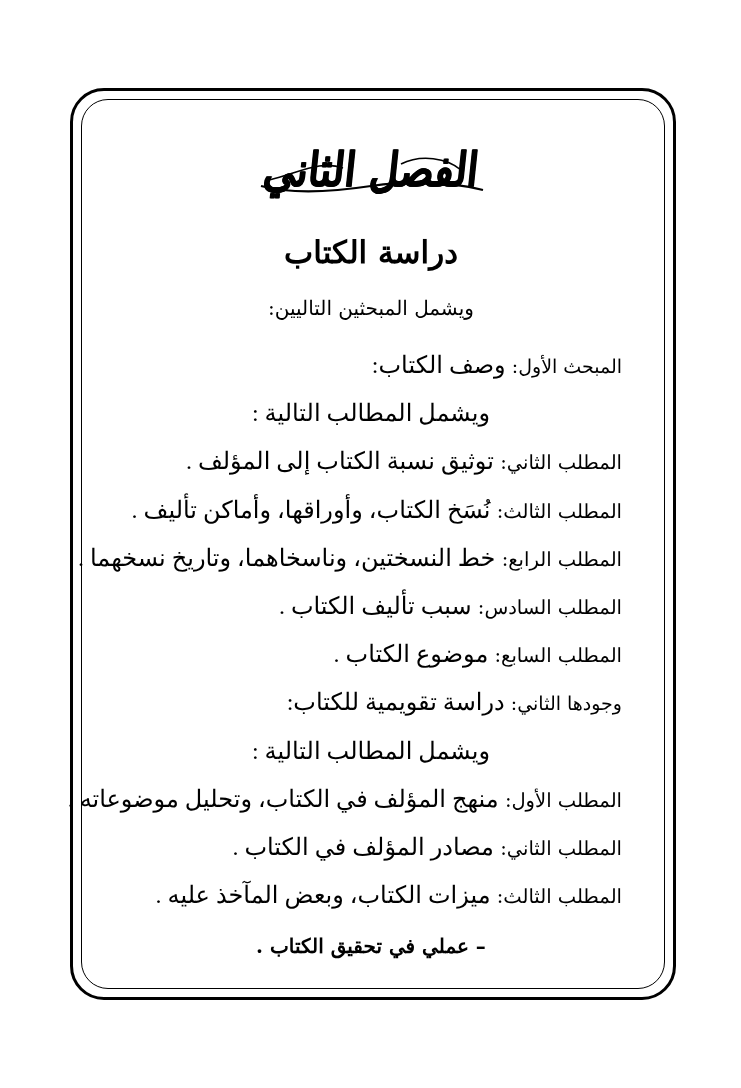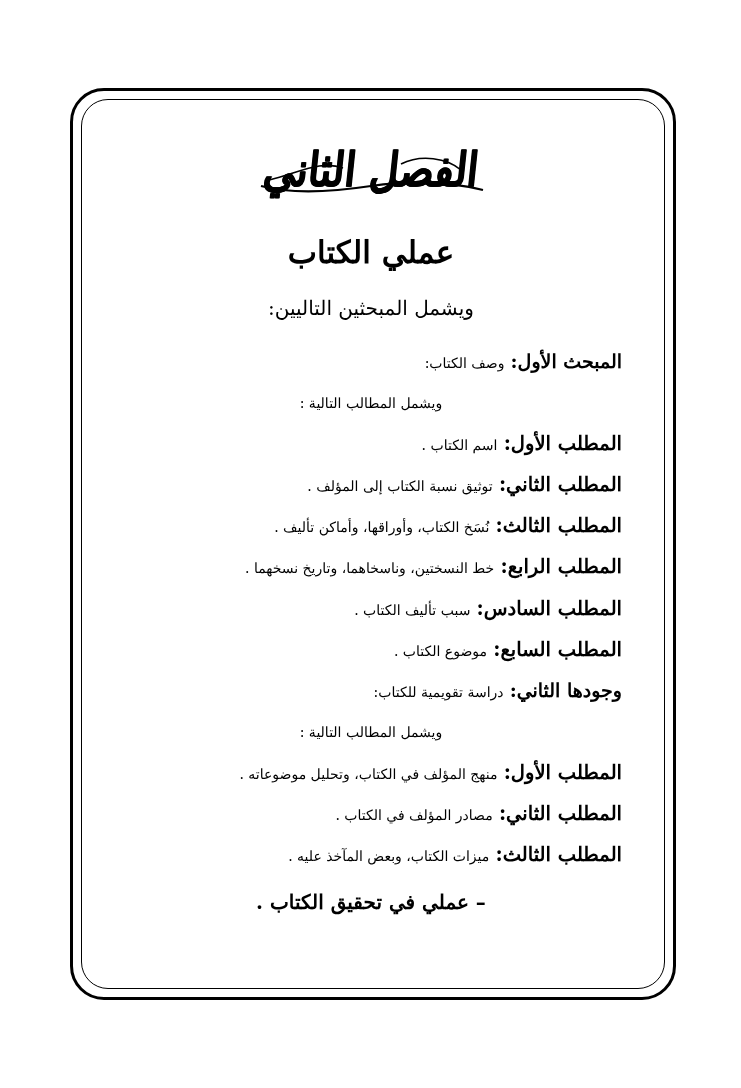--- a/index.html
+++ b/index.html
@@ -85,24 +85,25 @@
   }
 
   .line {
     font-size: 19.5px;
     line-height: 1.55;
     margin: 0 0 11px 0;
     text-align: right;
     white-space: nowrap;
   }
   .line .lbl {
-    font-weight: 700;
+    font-weight: 400;
   }
   .line .txt {
-    font-size: 14px;
+    font-size: 24px;
+    font-family: Liberation Serif, serif;
   }
   .line.heading-line {
     font-size: 19px;
   }
   .line.sub-intro {
     text-align: center;
     font-size: 19.5px;
   }
   .final-line {
     font-size: 20px;
@@ -127,37 +128,33 @@
 
   <div class="chapter-ornament">
     <svg class="swash" viewBox="0 0 240 58">
       <path d="M10 44 C 40 52, 80 50, 120 44 C 160 38, 200 40, 232 48" fill="none" stroke="#000" stroke-width="2.2"></path>
       <path d="M18 38 C 50 30, 70 18, 92 26" fill="none" stroke="#000" stroke-width="1.6"></path>
       <path d="M150 22 C 170 12, 196 16, 210 28" fill="none" stroke="#000" stroke-width="1.6"></path>
     </svg>
     <span class="calli">الفصل الثاني</span>
   </div>
 
-  <div class="doc-title">عملي الكتاب</div>
+  <div class="doc-title">دراسة الكتاب</div>
 
   <div class="intro-line">ويشمل المبحثين التاليين:</div>
 
   <div class="line heading-line">
     <span class="lbl">المبحث الأول:</span>
     <span class="txt">وصف الكتاب:</span>
   </div>
 
   <div class="line sub-intro">
     <span class="txt">ويشمل المطالب التالية :</span>
   </div>
 
-  <div class="line">
-    <span class="lbl">المطلب الأول:</span>
-    <span class="txt">اسم الكتاب .</span>
-  </div>
 
   <div class="line">
     <span class="lbl">المطلب الثاني:</span>
     <span class="txt">توثيق نسبة الكتاب إلى المؤلف .</span>
   </div>
 
   <div class="line">
     <span class="lbl">المطلب الثالث:</span>
     <span class="txt">نُسَخ الكتاب، وأوراقها، وأماكن تأليف .</span>
   </div>

